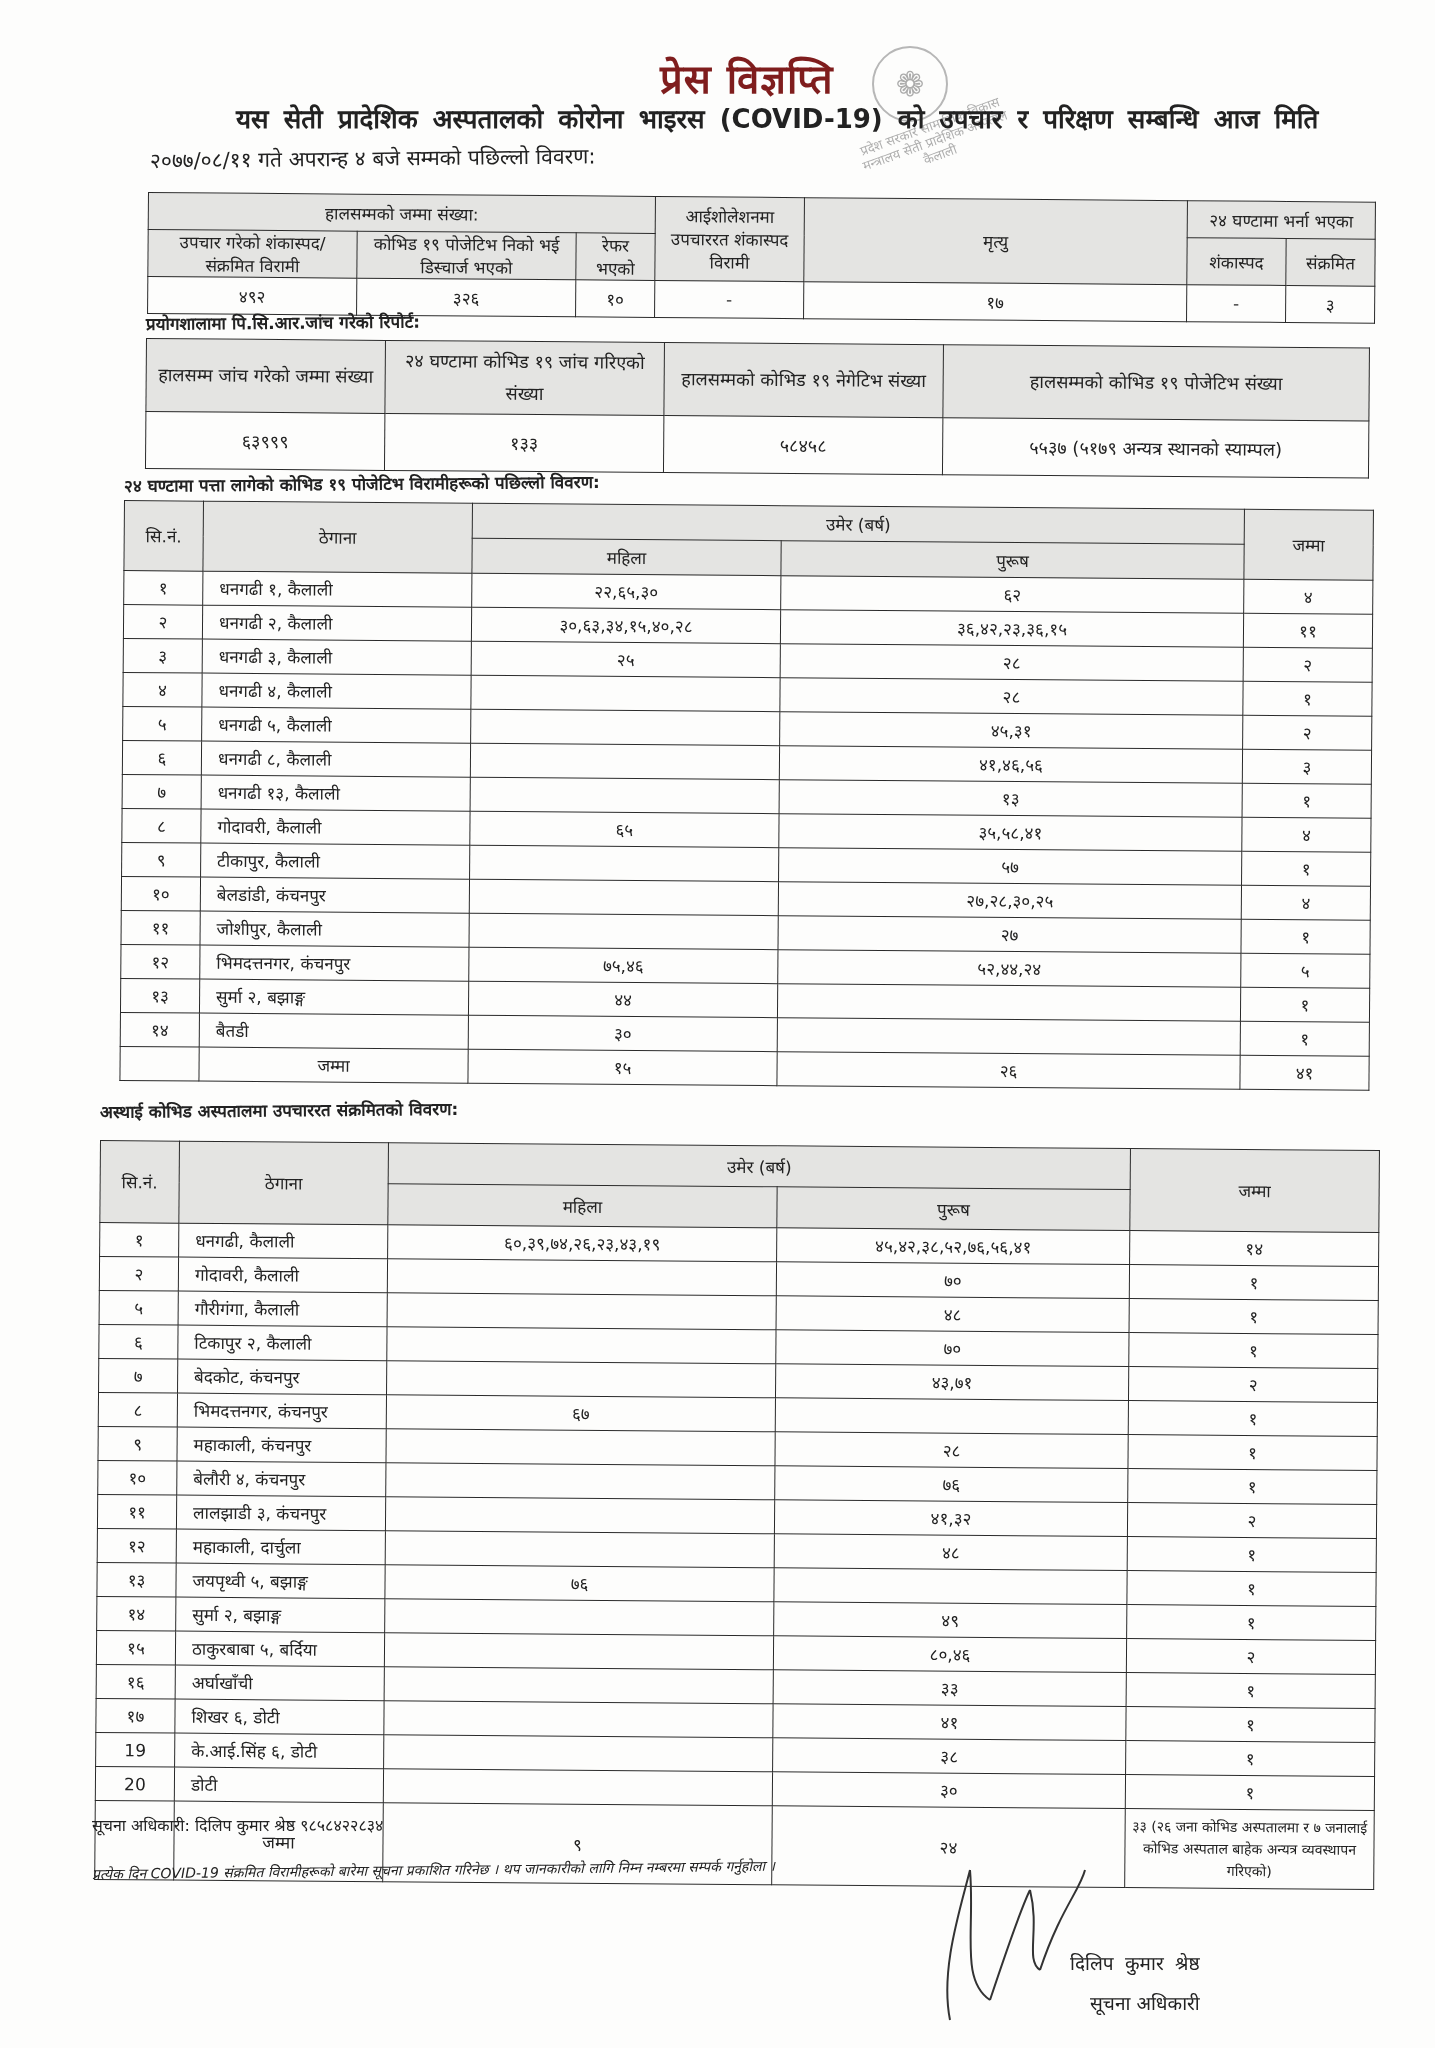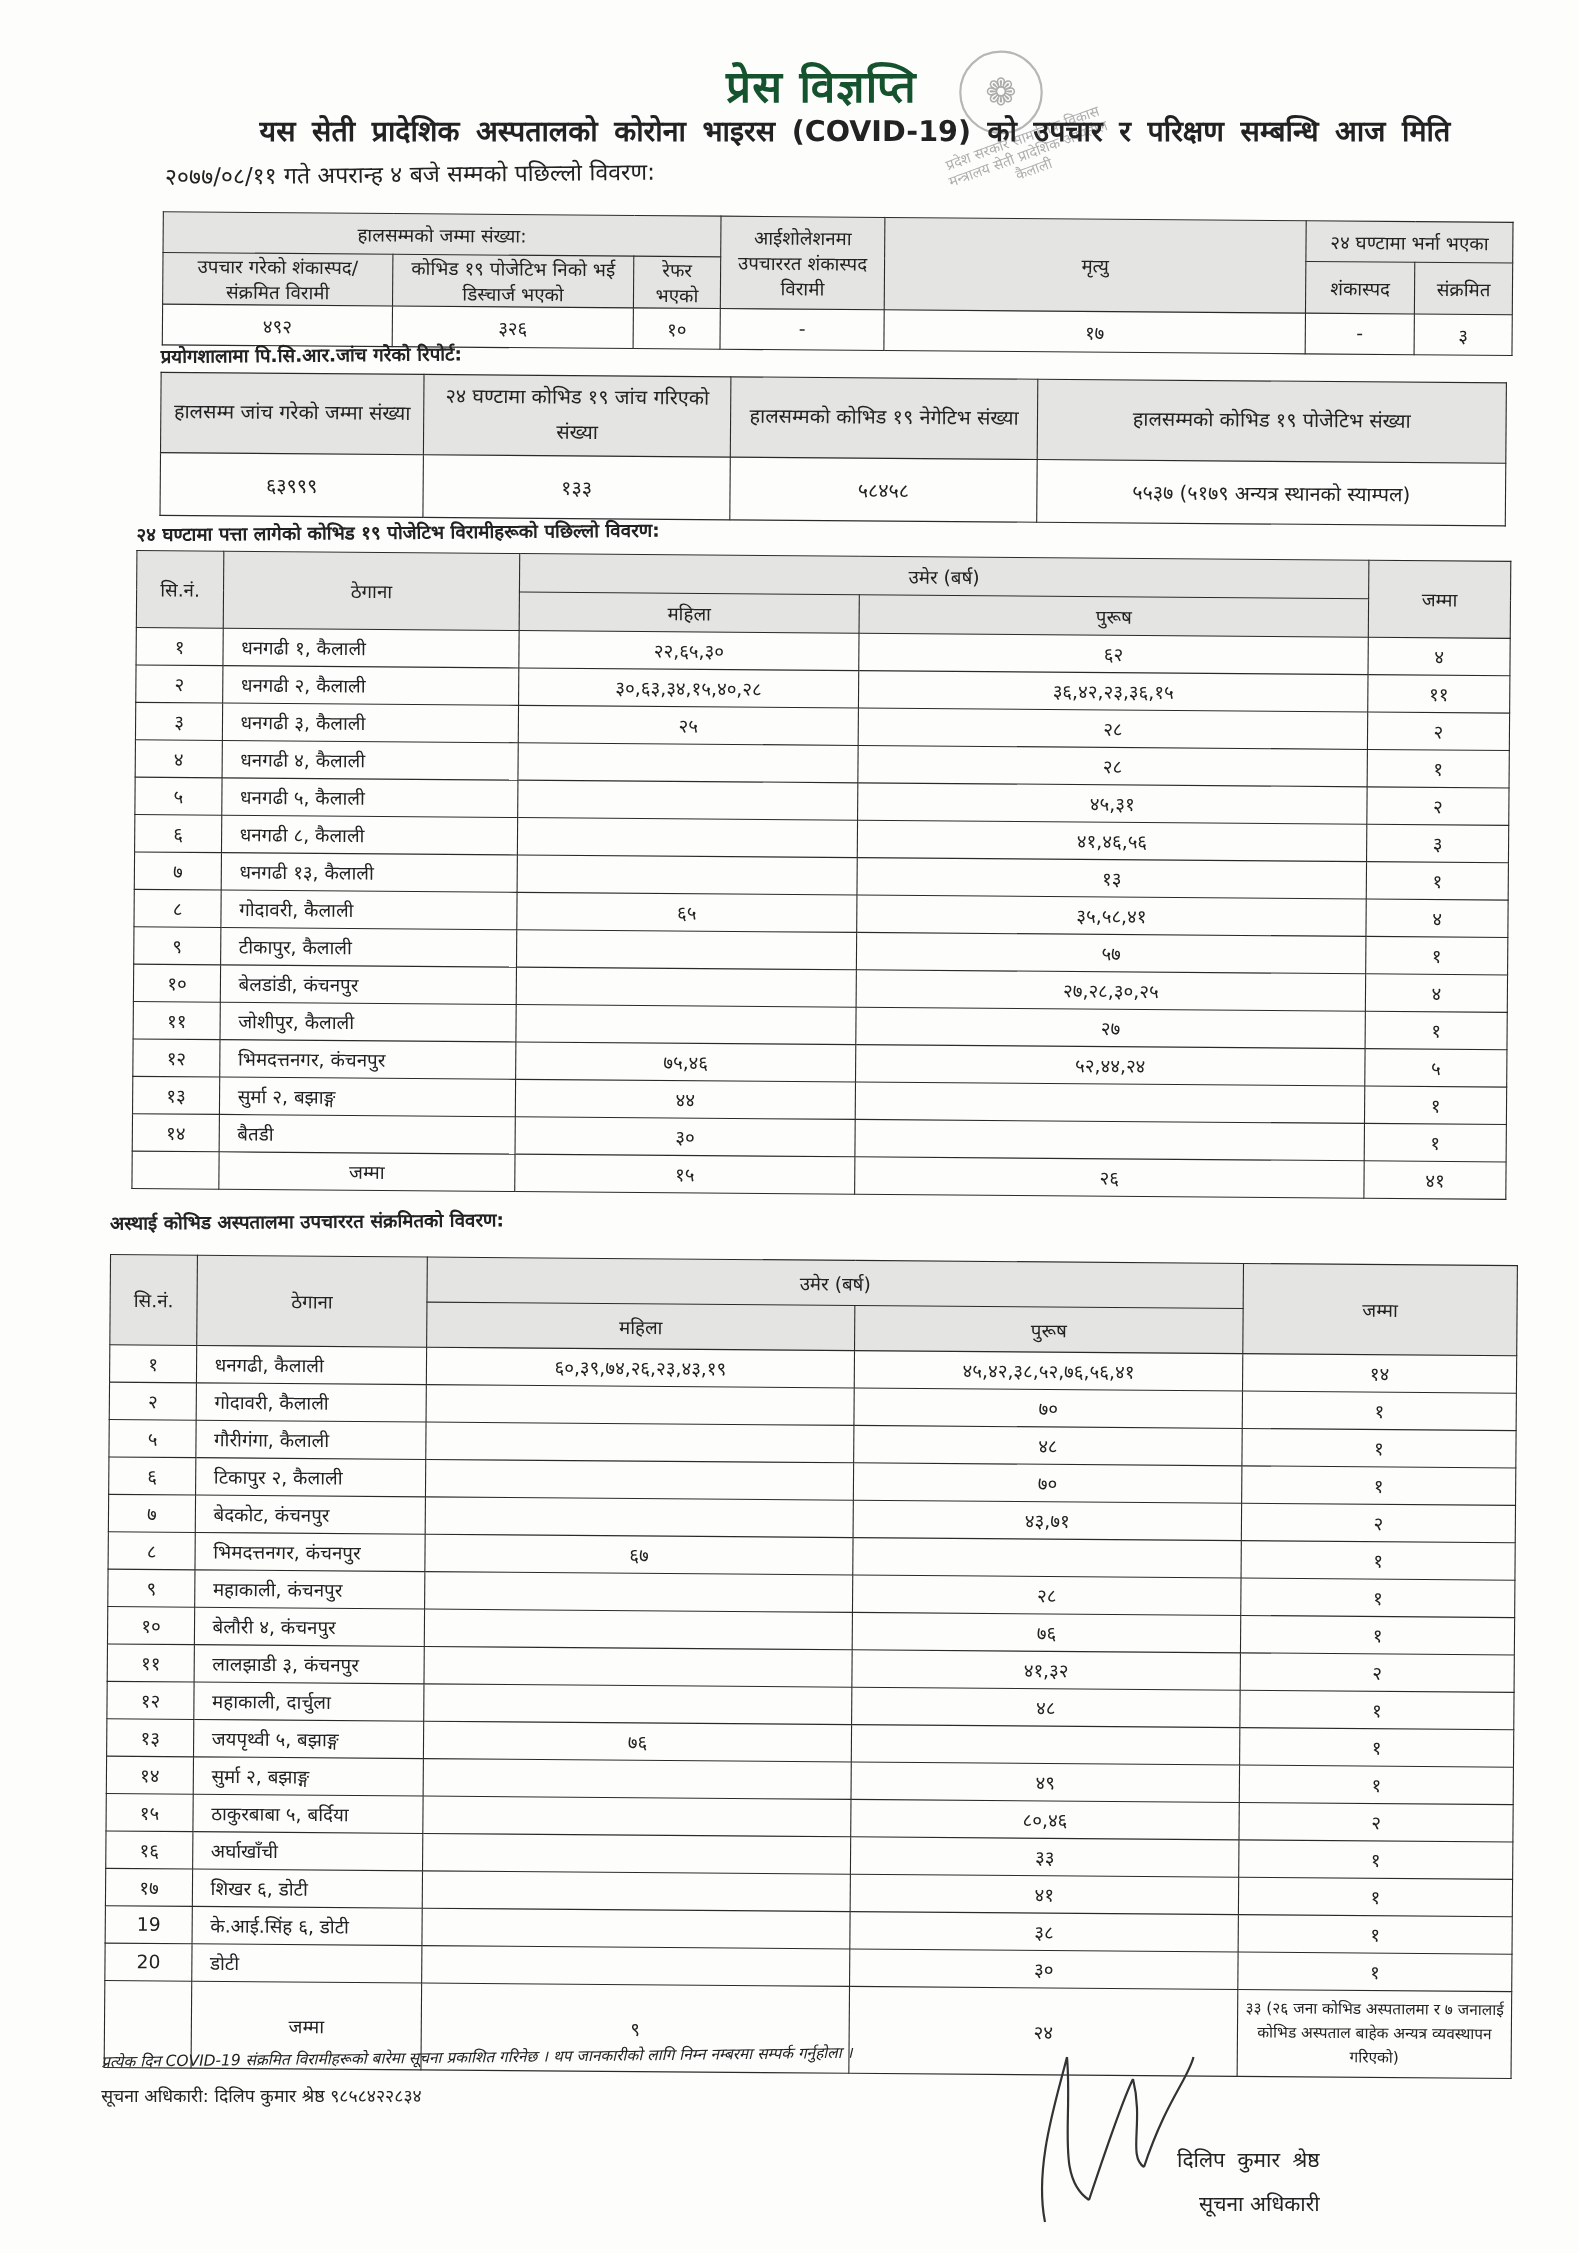--- a/index.html
+++ b/index.html
@@ -4,21 +4,21 @@
 <style>
   html, body { margin: 0; padding: 0; }
   body {
     width: 1435px; height: 2048px; background: #fdfdfc;
     font-family: "DejaVu Sans", sans-serif; color: #222;
     position: relative; overflow: hidden;
   }
   .page { position: absolute; left: 0; top: 0; width: 1435px; height: 2048px; }
   .title {
     position: absolute; left: 660px; top: 50px; font-size: 40px; font-weight: bold;
-    letter-spacing: 1px; color: #14532d;
+    letter-spacing: 1px; color: #7f1d1d;
   }
   .stamp {
     position: absolute; left: 872px; top: 46px; width: 72px; height: 72px;
     border: 2px solid #9a9a9a; border-radius: 50%; opacity: 0.7;
     display: flex; align-items: center; justify-content: center; color: #8a8a8a; font-size: 34px;
   }
   .stamp-text {
     position: absolute; left: 850px; top: 118px; width: 170px; font-size: 13px; color: #9a9a9a;
     transform: rotate(-20deg); line-height: 15px; text-align: center; opacity: 0.8;
   }
@@ -38,21 +38,21 @@
   #t-lab td { height: 56px; font-size: 18px; }
   #t-pos { left: 124px; top: 500px; width: 1250px; }
   #t-pos th { height: 34px; }
   #t-pos td { height: 33px; }
   #t-hosp { left: 100px; top: 1140px; width: 1280px; }
   #t-hosp th { height: 40px; }
   #t-hosp td { height: 33px; }
   #t-hosp td.total-note { font-size: 14px; line-height: 22px; padding: 4px; }
 
   .footnote { position: absolute; left: 92px; top: 1864px; font-size: 14px; font-style: italic; transform: rotate(-0.7deg); transform-origin: left; }
-  .officer-line { position: absolute; left: 92px; top: 1894px; font-size: 16px; }
+  .officer-line { position: absolute; left: 92px; top: 1814px; font-size: 16px; }
   .signature { position: absolute; left: 930px; top: 1850px; width: 160px; height: 180px; }
   .sign-name { position: absolute; left: 1070px; top: 1950px; font-size: 19px; font-family: Liberation Mono, monospace; }
   .sign-title { position: absolute; left: 1090px; top: 1990px; font-size: 19px; }
 </style>
 </head>
 <body>
 
 <div class="page">
 
   <div class="title">प्रेस विज्ञप्ति</div>

